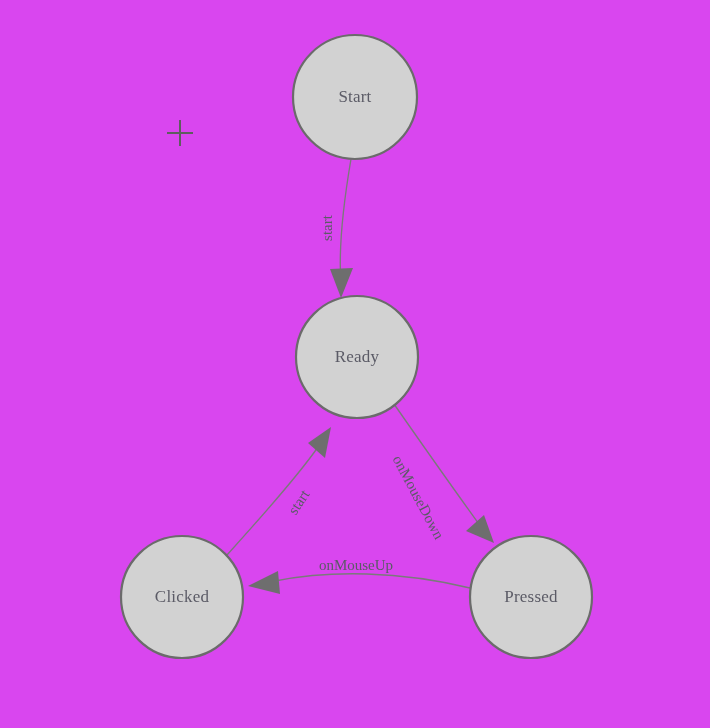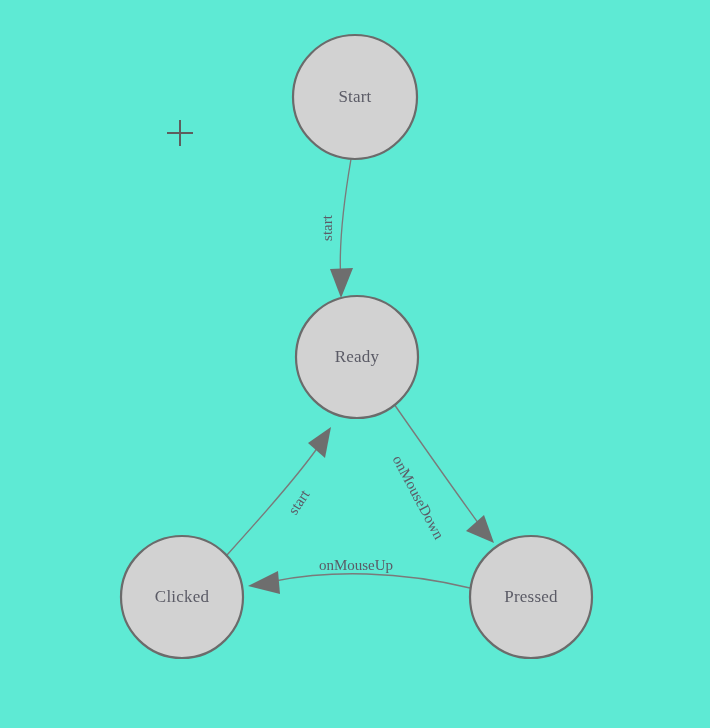--- a/index.html
+++ b/index.html
@@ -4,21 +4,21 @@
 <style>
   html, body {
     margin: 0;
     padding: 0;
     background: #ffffff;
   }
   #canvas-wrap {
     position: relative;
     width: 710px;
     height: 728px;
-    background: #5eead4;
+    background: #d946ef;
     overflow: hidden;
     font-family: "Liberation Serif", "DejaVu Serif", serif;
   }
   svg#diagram {
     position: absolute;
     left: 0;
     top: 0;
     width: 710px;
     height: 728px;
     display: block;

